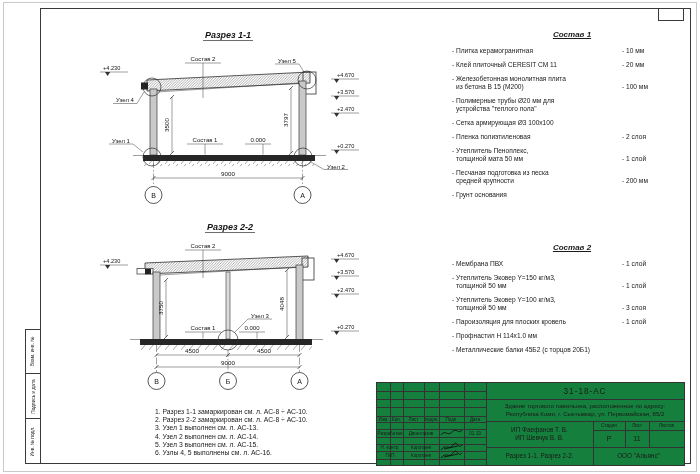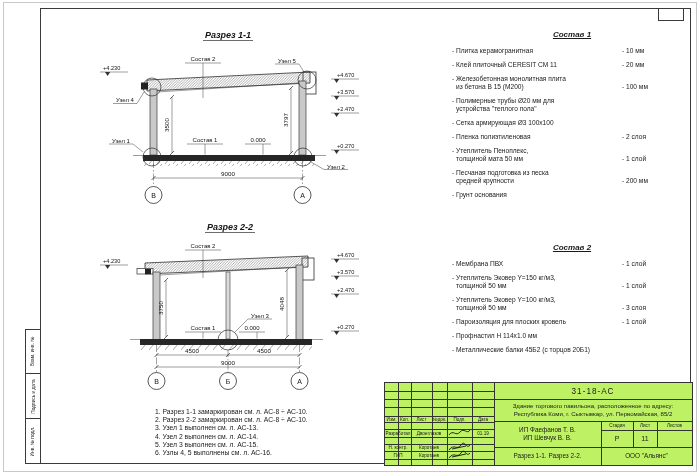--- a/index.html
+++ b/index.html
@@ -27,21 +27,21 @@
 
   .sostav { position:absolute; left:452px; width:240px; }
   .sostav-title { text-align:center; font-size:8px; font-weight:bold; font-style:italic; text-decoration:underline; margin:0 0 8px 0; }
   .s-item { display:flex; align-items:flex-end; margin-bottom:6px; font-size:6.6px; line-height:8px; }
   .s-item .lines { flex:1; padding-right:3px; }
   .s-item .lines div:nth-child(2) { padding-left:4px; }
   .s-item .val { width:70px; }
 
   .notes { position:absolute; left:155px; top:408px; font-size:6.8px; line-height:8.2px; }
 
-  .tblock { position:absolute; left:384px; top:382px; width:307px; height:82px; border:1.2px solid #333; box-sizing:content-box; background:#bef264; }
+  .tblock { position:absolute; left:376px; top:382px; width:307px; height:82px; border:1.2px solid #333; box-sizing:content-box; background:#15803d; }
   .vline { position:absolute; width:1px; background:#333; }
   .hline { position:absolute; height:1px; background:#333; }
   .cell { position:absolute; display:flex; align-items:center; justify-content:center; text-align:center; }
   .tb-doc { font-size:8.2px; letter-spacing:1px; }
   .tb-desc { font-size:6.1px; line-height:7.6px; }
   .tb-mid { font-size:6.4px; line-height:8px; }
   .tb-small { font-size:4.6px; }
   .tb-val { font-size:7px; }
 </style>
 </head>

